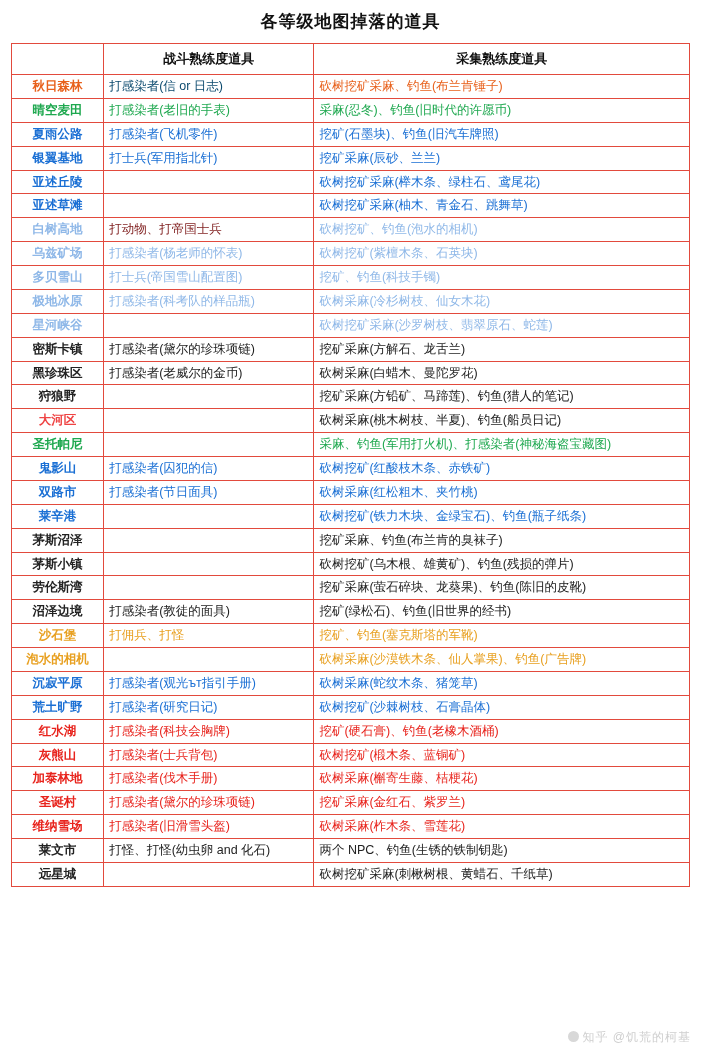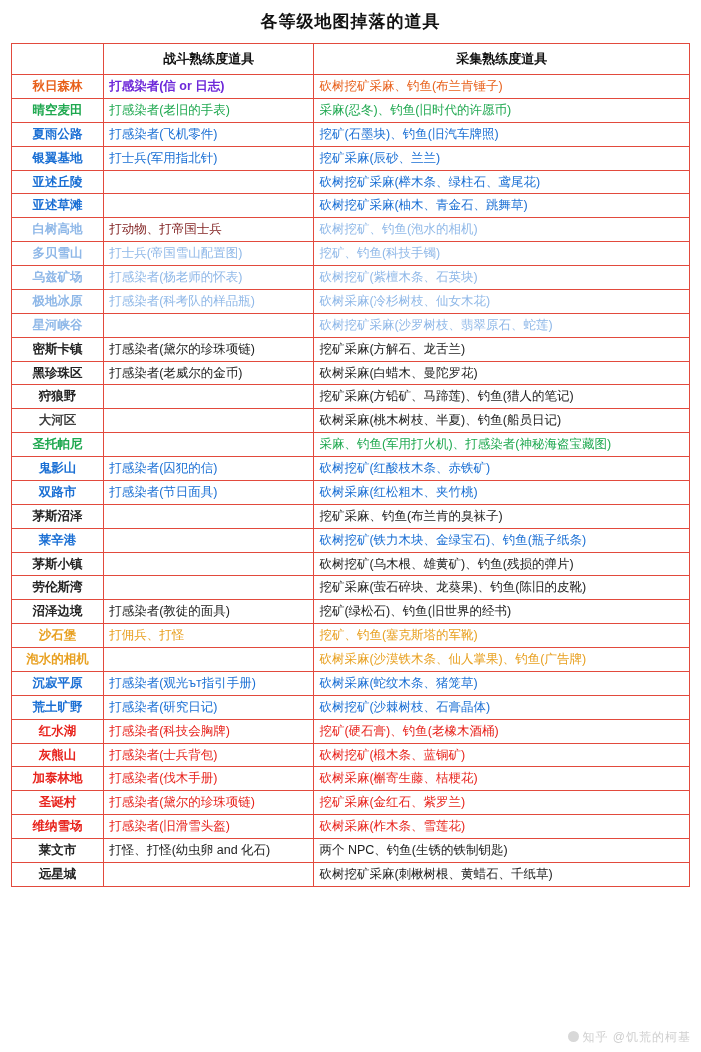--- a/index.html
+++ b/index.html
@@ -88,21 +88,21 @@
   <thead>
     <tr>
       <th></th>
       <th>战斗熟练度道具</th>
       <th>采集熟练度道具</th>
     </tr>
   </thead>
   <tbody id="table-body">
       <tr>
         <td class="name-cell" style="color: rgb(232, 97, 28);">秋日森林</td>
-        <td class="combat-cell" style="color: #6d28d9; font-weight: bold;">打感染者(信 or 日志)</td>
+        <td class="combat-cell" style="color: #0c4a6e;">打感染者(信 or 日志)</td>
         <td class="gather-cell" style="color: rgb(232, 97, 28);">砍树挖矿采麻、钓鱼(布兰肯锤子)</td>
       </tr>
       <tr>
         <td class="name-cell" style="color: rgb(30, 168, 79);">晴空麦田</td>
         <td class="combat-cell" style="color: rgb(30, 168, 79);">打感染者(老旧的手表)</td>
         <td class="gather-cell" style="color: rgb(30, 168, 79);">采麻(忍冬)、钓鱼(旧时代的许愿币)</td>
       </tr>
       <tr>
         <td class="name-cell" style="color: rgb(26, 111, 212);">夏雨公路</td>
         <td class="combat-cell" style="color: rgb(26, 111, 212);">打感染者(飞机零件)</td>
@@ -122,30 +122,30 @@
         <td class="name-cell" style="color: rgb(26, 111, 212);">亚述草滩</td>
         <td class="combat-cell" style="color: rgb(26, 111, 212);"></td>
         <td class="gather-cell" style="color: rgb(26, 111, 212);">砍树挖矿采麻(柚木、青金石、跳舞草)</td>
       </tr>
       <tr>
         <td class="name-cell" style="color: rgb(143, 184, 232);">白树高地</td>
         <td class="combat-cell" style="color: #7f1d1d;">打动物、打帝国士兵</td>
         <td class="gather-cell" style="color: rgb(143, 184, 232);">砍树挖矿、钓鱼(泡水的相机)</td>
       </tr>
       <tr>
+        <td class="name-cell" style="color: rgb(143, 184, 232);">乌兹矿场</td>
+        <td class="combat-cell" style="color: rgb(143, 184, 232);">打感染者(杨老师的怀表)</td>
+        <td class="gather-cell" style="color: rgb(143, 184, 232);">砍树挖矿(紫檀木条、石英块)</td>
+      </tr>
+      <tr>
         <td class="name-cell" style="color: rgb(143, 184, 232);">多贝雪山</td>
         <td class="combat-cell" style="color: rgb(143, 184, 232);">打士兵(帝国雪山配置图)</td>
         <td class="gather-cell" style="color: rgb(143, 184, 232);">挖矿、钓鱼(科技手镯)</td>
       </tr>
       <tr>
-        <td class="name-cell" style="color: rgb(143, 184, 232);">乌兹矿场</td>
-        <td class="combat-cell" style="color: rgb(143, 184, 232);">打感染者(杨老师的怀表)</td>
-        <td class="gather-cell" style="color: rgb(143, 184, 232);">砍树挖矿(紫檀木条、石英块)</td>
-      </tr>
-      <tr>
         <td class="name-cell" style="color: rgb(143, 184, 232);">极地冰原</td>
         <td class="combat-cell" style="color: rgb(143, 184, 232);">打感染者(科考队的样品瓶)</td>
         <td class="gather-cell" style="color: rgb(143, 184, 232);">砍树采麻(冷杉树枝、仙女木花)</td>
       </tr>
       <tr>
         <td class="name-cell" style="color: rgb(143, 184, 232);">星河峡谷</td>
         <td class="combat-cell" style="color: rgb(143, 184, 232);"></td>
         <td class="gather-cell" style="color: rgb(143, 184, 232);">砍树挖矿采麻(沙罗树枝、翡翠原石、蛇莲)</td>
       </tr>
       <tr>
@@ -157,50 +157,50 @@
         <td class="name-cell" style="color: rgb(34, 34, 34);">黑珍珠区</td>
         <td class="combat-cell" style="color: rgb(34, 34, 34);">打感染者(老威尔的金币)</td>
         <td class="gather-cell" style="color: rgb(34, 34, 34);">砍树采麻(白蜡木、曼陀罗花)</td>
       </tr>
       <tr>
         <td class="name-cell" style="color: rgb(34, 34, 34);">狩狼野</td>
         <td class="combat-cell" style="color: rgb(34, 34, 34);"></td>
         <td class="gather-cell" style="color: rgb(34, 34, 34);">挖矿采麻(方铅矿、马蹄莲)、钓鱼(猎人的笔记)</td>
       </tr>
       <tr>
-        <td class="name-cell" style="color: #404040;">大河区</td>
+        <td class="name-cell" style="color: #ef4444;">大河区</td>
         <td class="combat-cell" style="color: rgb(34, 34, 34);"></td>
         <td class="gather-cell" style="color: rgb(34, 34, 34);">砍树采麻(桃木树枝、半夏)、钓鱼(船员日记)</td>
       </tr>
       <tr>
         <td class="name-cell" style="color: rgb(30, 168, 79);">圣托帕尼</td>
         <td class="combat-cell" style="color: rgb(30, 168, 79);"></td>
         <td class="gather-cell" style="color: rgb(30, 168, 79);">采麻、钓鱼(军用打火机)、打感染者(神秘海盗宝藏图)</td>
       </tr>
       <tr>
         <td class="name-cell" style="color: rgb(26, 111, 212);">鬼影山</td>
         <td class="combat-cell" style="color: rgb(26, 111, 212);">打感染者(囚犯的信)</td>
         <td class="gather-cell" style="color: rgb(26, 111, 212);">砍树挖矿(红酸枝木条、赤铁矿)</td>
       </tr>
       <tr>
         <td class="name-cell" style="color: rgb(26, 111, 212);">双路市</td>
         <td class="combat-cell" style="color: rgb(26, 111, 212);">打感染者(节日面具)</td>
         <td class="gather-cell" style="color: rgb(26, 111, 212);">砍树采麻(红松粗木、夹竹桃)</td>
       </tr>
       <tr>
-        <td class="name-cell" style="color: rgb(34, 34, 34);">茅斯沼泽</td>
-        <td class="combat-cell" style="color: rgb(34, 34, 34);"></td>
-        <td class="gather-cell" style="color: rgb(34, 34, 34);">挖矿采麻、钓鱼(布兰肯的臭袜子)</td>
-      </tr>
-      <tr>
         <td class="name-cell" style="color: rgb(26, 111, 212);">莱辛港</td>
         <td class="combat-cell" style="color: rgb(26, 111, 212);"></td>
         <td class="gather-cell" style="color: rgb(26, 111, 212);">砍树挖矿(铁力木块、金绿宝石)、钓鱼(瓶子纸条)</td>
       </tr>
       <tr>
+        <td class="name-cell" style="color: rgb(34, 34, 34);">茅斯沼泽</td>
+        <td class="combat-cell" style="color: rgb(34, 34, 34);"></td>
+        <td class="gather-cell" style="color: rgb(34, 34, 34);">挖矿采麻、钓鱼(布兰肯的臭袜子)</td>
+      </tr>
+      <tr>
         <td class="name-cell" style="color: rgb(34, 34, 34);">茅斯小镇</td>
         <td class="combat-cell" style="color: rgb(34, 34, 34);"></td>
         <td class="gather-cell" style="color: rgb(34, 34, 34);">砍树挖矿(乌木根、雄黄矿)、钓鱼(残损的弹片)</td>
       </tr>
       <tr>
         <td class="name-cell" style="color: rgb(34, 34, 34);">劳伦斯湾</td>
         <td class="combat-cell" style="color: rgb(34, 34, 34);"></td>
         <td class="gather-cell" style="color: rgb(34, 34, 34);">挖矿采麻(萤石碎块、龙葵果)、钓鱼(陈旧的皮靴)</td>
       </tr>
       <tr>

